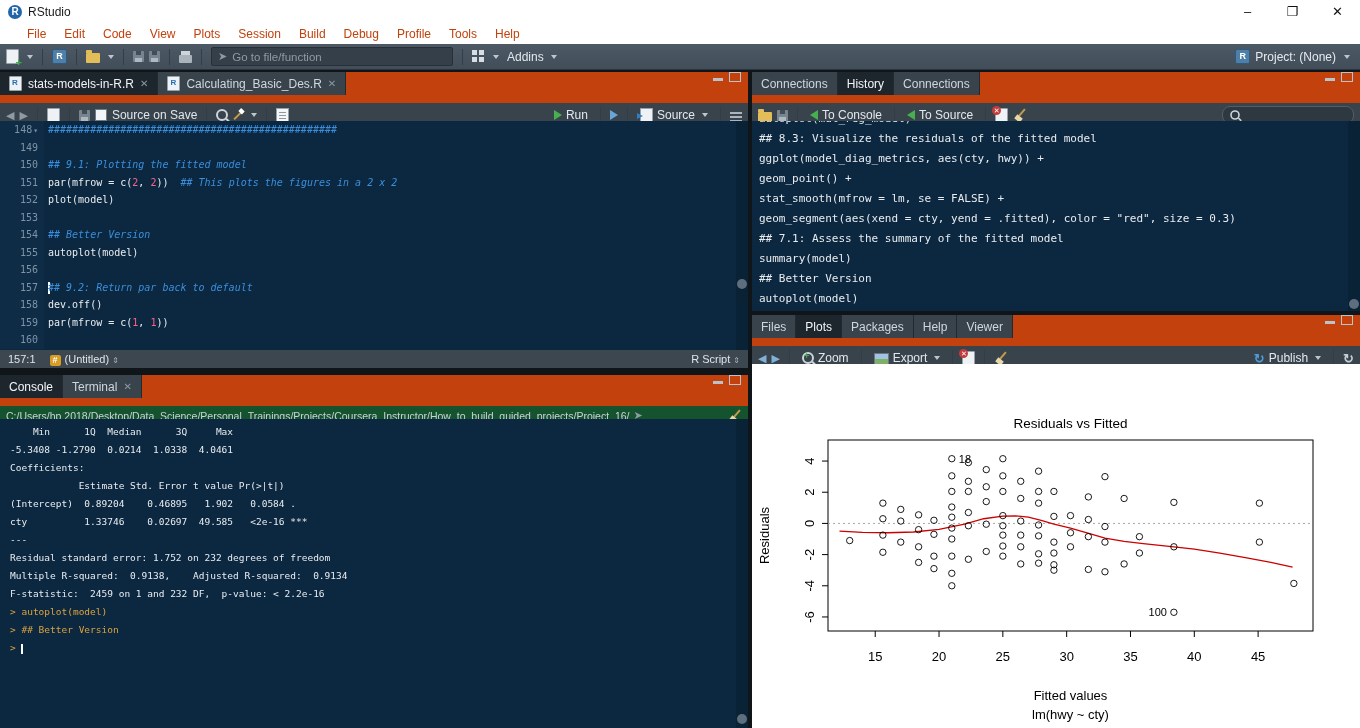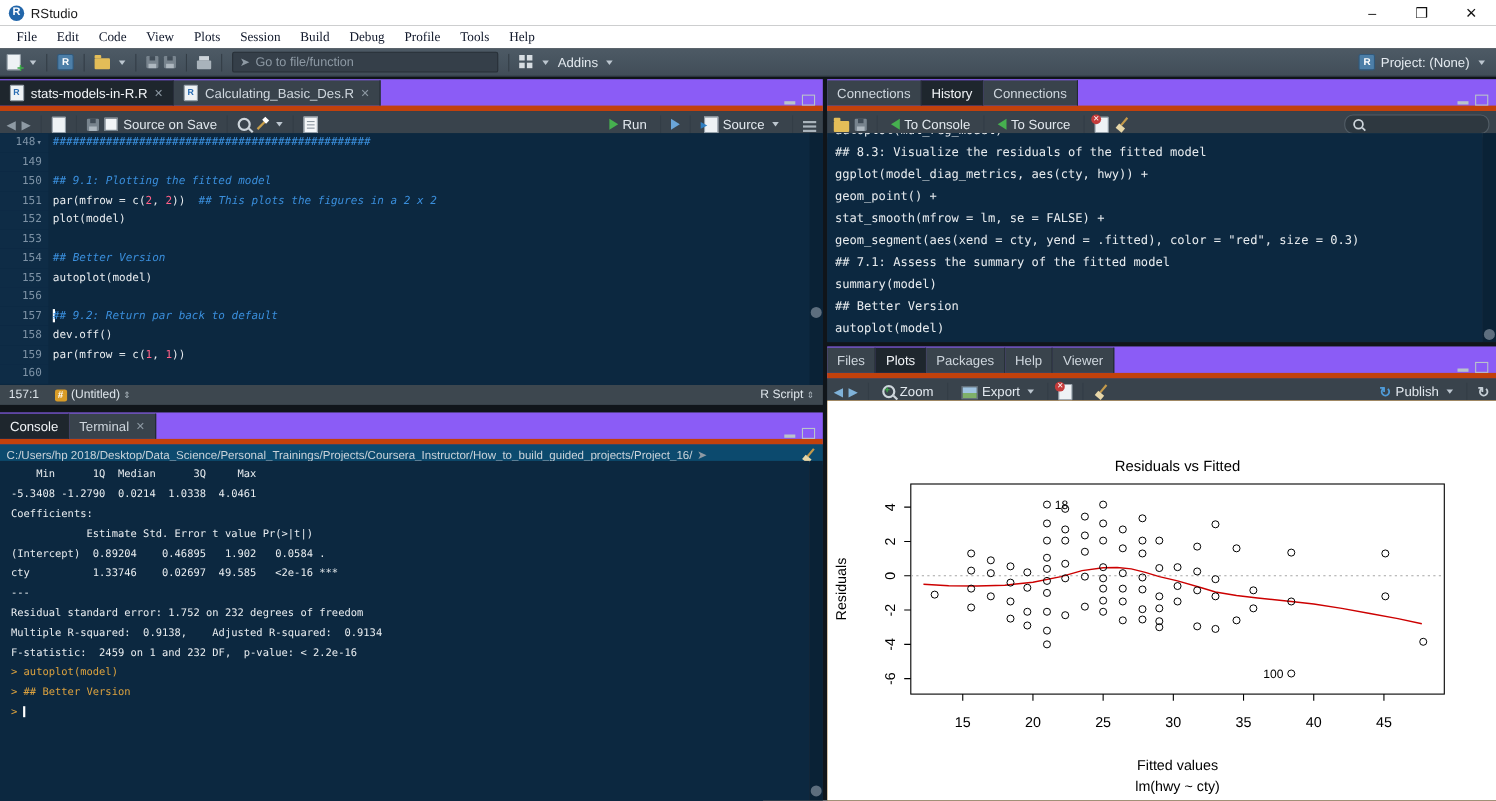--- a/index.html
+++ b/index.html
@@ -5,22 +5,22 @@
   html,body{margin:0;padding:0;background:#fff;}
   #app{position:relative;width:1360px;height:728px;overflow:hidden;
        font-family:"Liberation Sans",sans-serif;font-size:12px;color:#dfe6ec;background:#10151a;}
   
   #titlebar{position:absolute;left:0;top:0;width:1360px;height:23px;background:#fff;color:#1a1a1a;
             display:flex;align-items:center;}
   .rlogo{width:14px;height:14px;border-radius:50%;background:#2266aa;color:#fff;font-size:10px;font-weight:bold;
          display:flex;align-items:center;justify-content:center;margin:0 6px 0 8px;}
   #winbtns{margin-left:auto;display:flex;height:100%;}
   .winbtn{width:45px;height:100%;display:flex;align-items:center;justify-content:center;color:#111;font-size:13px;}
-  #menubar{position:absolute;left:0;top:23px;width:1360px;height:21px;background:#fff;color:#0f172a;
-           display:flex;align-items:center;padding-left:6px;box-sizing:border-box;font-family:Liberation Serif, serif;}
+  #menubar{position:absolute;left:0;top:23px;width:1360px;height:21px;background:#fff;color:#c2410c;
+           display:flex;align-items:center;padding-left:18px;box-sizing:border-box;}
   .menu-item{padding:0 9px;font-size:12px;cursor:default;}
   #main-toolbar{position:absolute;left:0;top:44px;width:1360px;height:26px;
      background:linear-gradient(#4d5a65,#414d58);border-bottom:1px solid #2b343c;
      display:flex;align-items:center;padding:0 6px;box-sizing:border-box;gap:5px;}
   .tsep{width:1px;height:16px;background:#333d46;margin:0 4px;flex:none;}
   .caret{width:0;height:0;border-left:3px solid transparent;border-right:3px solid transparent;
          border-top:4px solid #bcc6cf;display:inline-block;margin-left:3px;}
   #goto-box{width:228px;height:17px;background:#353f49;border:1px solid #272f37;border-radius:2px;
             color:#8d99a4;display:flex;align-items:center;padding:0 6px;gap:5px;font-size:11.5px;}
   #project-btn{margin-left:auto;display:flex;align-items:center;gap:5px;color:#e4eaf0;font-size:12px;padding-right:4px;}
@@ -62,21 +62,21 @@
   .ic-lines::after{content:"";position:absolute;left:0;top:0;width:12px;height:2px;background:#aab4bc;box-shadow:0 4px #aab4bc,0 8px #aab4bc;}
   .ic-pub{color:#4f9bd8;font-size:13px;font-weight:bold;}
   .ic-refresh{color:#c6cfd6;font-size:13px;font-weight:bold;}
   .ic-img{width:13px;height:10px;background:linear-gradient(#9fc3e0 50%,#7fb069 50%);border:1px solid #6b7781;margin-top:2px;}
   .checkbox{width:10px;height:10px;background:#f2f5f7;border:1px solid #6e7a84;display:inline-block;}
   .pane-btns{margin-left:auto;display:flex;gap:6px;align-items:center;padding-right:7px;}
   .pm{width:10px;height:8px;border:1px solid #b9c3cb;display:inline-block;}
   .pm.min{border:none;border-bottom:3px solid #b9c3cb;height:5px;}
   
   .pane{position:absolute;background:#29323a;}
-  .tabbar{height:24px;background:#8b5cf6;display:flex;align-items:flex-end;border-bottom:5px solid #c2410c;}
+  .tabbar{height:24px;background:#c2410c;display:flex;align-items:flex-start;border-bottom:7px solid #c2410c;}
   .tab{height:23px;display:flex;align-items:center;padding:0 9px;gap:6px;background:#39434c;color:#cfd7de;
        border-right:1px solid #222a31;font-size:12px;}
   .tab.active{background:#1e262d;color:#f2f5f8;}
   .tab .x{color:#8d99a3;font-size:10px;}
   .ptoolbar{height:24px;background:#39434c;display:flex;align-items:center;padding:0 6px;gap:5px;border-bottom:1px solid #262f37;}
   .tbtn{display:flex;align-items:center;gap:4px;color:#e2e8ee;font-size:12px;padding:0 3px;}
   .mono{font-family:"DejaVu Sans Mono","Liberation Mono",monospace;}
   
   #code-area{position:absolute;left:0;top:49px;right:0;bottom:18px;background:#0c2840;overflow:hidden;}
   .code-line{height:17.5px;display:flex;white-space:pre;font-size:10px;line-height:17.5px;}
@@ -85,21 +85,21 @@
   .ctext{padding-left:4px;}
   .tok-com{color:#3a8edb;font-style:italic;}
   .tok-num{color:#ff6188;}
   .tok-txt{color:#e8ecef;}
   .cursor{display:inline-block;width:1.5px;height:12px;background:#fff;vertical-align:middle;margin-right:-1.5px;}
   #editor-status{position:absolute;left:0;bottom:0;right:0;height:18px;background:#3d474f;display:flex;
       align-items:center;font-size:11px;color:#dde4ea;padding:0 8px;gap:14px;}
   .hashbadge{width:11px;height:11px;background:#d99c27;color:#fff;font-size:9px;font-weight:bold;text-align:center;line-height:11px;border-radius:2px;display:inline-block;margin-right:4px;}
   .updown{font-size:8px;color:#aab4bc;margin-left:3px;}
   
-  #console-path{height:19px;background:#0c4a6e;display:flex;align-items:center;color:#c9d2d9;
+  #console-path{height:19px;background:#14532d;display:flex;align-items:center;color:#c9d2d9;
       font-size:10.5px;padding:0 6px;border-bottom:1px solid #1a2128;}
   #console-out{position:absolute;left:0;top:44px;right:12px;bottom:0;background:#0c2840;overflow:hidden;
       font-size:9.5px;line-height:18px;padding:4px 0 0 10px;}
   .cline{white-space:pre;color:#e8ecef;}
   .cline.cmd,.cline.prompt{color:#dca23f;}
   
   #history-content{position:absolute;left:0;top:49px;right:12px;bottom:0;background:#0c2840;overflow:hidden;padding-left:7px;}
   .hline{white-space:pre;color:#e8ecef;font-size:11px;line-height:20px;}
   .hline.clip{margin-top:-12px;}
   .searchbox{margin-left:auto;width:118px;height:16px;background:#2e3840;border:1px solid #525d66;border-radius:8px;

